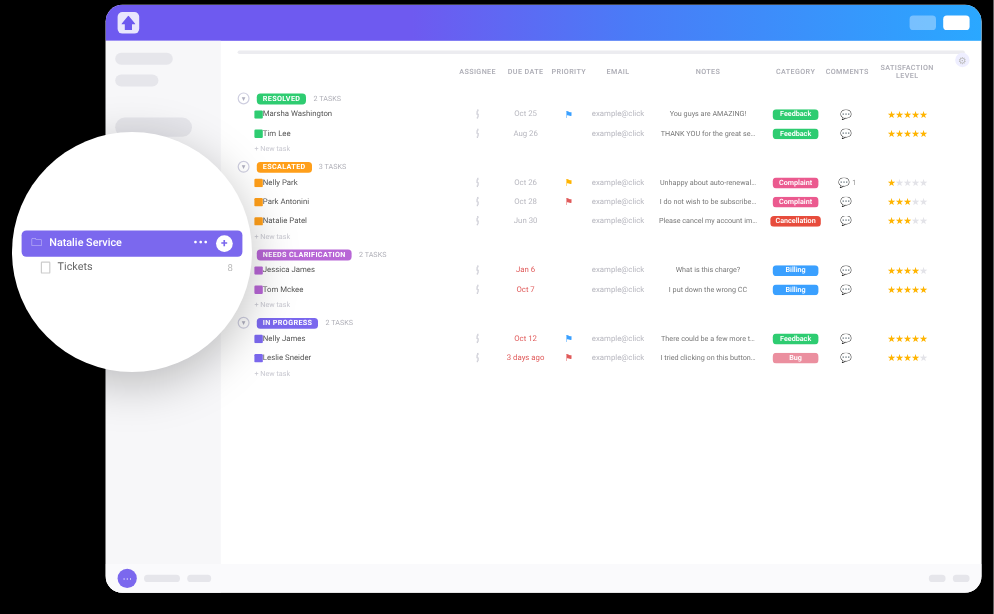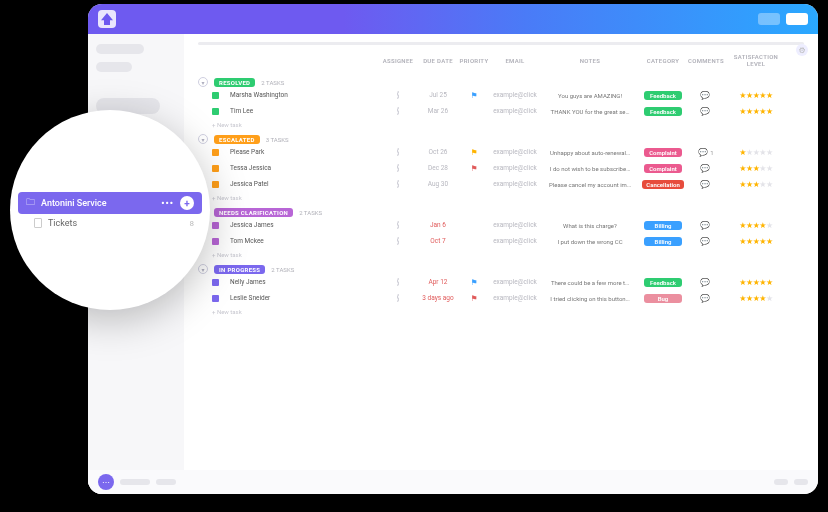--- a/index.html
+++ b/index.html
@@ -19,21 +19,21 @@
   .headrow{display:grid;grid-template-columns:180px 40px 40px 32px 50px 100px 46px 40px 60px;gap:0;color:#b0b0b8;font-size:6px;font-weight:600;text-transform:uppercase;letter-spacing:.3px;padding:2px 0 4px 0;align-items:center;text-align:center}
   .headrow>div:first-child{text-align:left}
   .progress{height:3px;background:#ececf0;border-radius:2px;margin-bottom:6px}
   .group{margin-top:6px}
   .g-head{display:flex;align-items:center;gap:6px;font-size:6px}
   .chev{width:10px;height:10px;border:1px solid #cfcfe0;border-radius:50%;display:flex;align-items:center;justify-content:center;color:#b0b0c0;font-size:6px}
   .status-pill{color:#fff;border-radius:3px;padding:1px 5px;font-size:6px;font-weight:700;letter-spacing:.3px;text-transform:uppercase}
   .count{color:#b0b0b8;font-size:6px}
   .row{display:grid;grid-template-columns:180px 40px 40px 32px 50px 100px 46px 40px 60px;align-items:center;height:16px;font-size:6.5px;color:#555}
   .row>div{overflow:hidden;text-overflow:ellipsis;white-space:nowrap;text-align:center}
-  .task{display:flex;align-items:center;gap:11px;padding-left:14px;text-align:left;justify-content:flex-start}
+  .task{display:flex;align-items:center;gap:0;padding-left:14px;text-align:left;justify-content:flex-start}
   .sq{width:7px;height:7px;border-radius:1px;flex-shrink:0}
   .assignee{width:10px;height:10px;border:1px dashed #d0d0d8;border-radius:50%;margin:0 auto}
   .date-normal{color:#b7b7bf}
   .date-warn{color:#e05a5a}
   .flag{font-size:8px}
   .email{color:#b7b7bf}
   .notes{color:#777;font-size:6px}
   .cat{display:inline-block;padding:1px 4px;border-radius:3px;color:#fff;font-size:6px;font-weight:600;min-width:38px}
   .cmt{color:#c8c8d0;font-size:8px;display:flex;align-items:center;justify-content:center;gap:2px}
   .cmt-n{color:#999;font-size:6px}
@@ -94,85 +94,85 @@
               <span class="chev">▾</span>
               <span class="status-pill" style="background:#2ecc71">RESOLVED</span>
               <span class="count">2 TASKS</span>
             </div>
             <div class="row">
               <div class="task">
                 <span class="sq" style="background:#2ecc71"></span>
                 <span>Marsha Washington</span>
               </div>
               <div><span class="assignee"></span></div>
-              <div class="date-normal">Jul 25</div>
+              <div class="date-normal">Oct 25</div>
               <div class="flag" style="color:#3aa0ff">⚑</div>
               <div class="email">example@click</div>
               <div class="notes">You guys are AMAZING!</div>
               <div><span class="cat" style="background:#2ecc71">Feedback</span></div>
               <div class="cmt">💬<span class="cmt-n"></span></div>
               <div class="stars">★★★★★</div>
             </div>
             <div class="row">
               <div class="task">
                 <span class="sq" style="background:#2ecc71"></span>
                 <span>Tim Lee</span>
               </div>
               <div><span class="assignee"></span></div>
-              <div class="date-normal">Mar 26</div>
+              <div class="date-normal">Aug 26</div>
               <div class="flag" style="color:#ddd"></div>
               <div class="email">example@click</div>
               <div class="notes">THANK YOU for the great se…</div>
               <div><span class="cat" style="background:#2ecc71">Feedback</span></div>
               <div class="cmt">💬<span class="cmt-n"></span></div>
               <div class="stars">★★★★★</div>
             </div>
             <div class="newtask">+ New task</div>
           </div>
           <div class="group">
             <div class="g-head">
               <span class="chev">▾</span>
               <span class="status-pill" style="background:#ff9f1a">ESCALATED</span>
               <span class="count">3 TASKS</span>
             </div>
             <div class="row">
               <div class="task">
                 <span class="sq" style="background:#ff9f1a"></span>
-                <span>Please Park</span>
+                <span>Nelly Park</span>
               </div>
               <div><span class="assignee"></span></div>
               <div class="date-normal">Oct 26</div>
               <div class="flag" style="color:#ffb400">⚑</div>
               <div class="email">example@click</div>
               <div class="notes">Unhappy about auto-renewal…</div>
               <div><span class="cat" style="background:#eb5a8f">Complaint</span></div>
               <div class="cmt">💬<span class="cmt-n">1</span></div>
               <div class="stars">★<span class="e">★</span><span class="e">★</span><span class="e">★</span><span class="e">★</span></div>
             </div>
             <div class="row">
               <div class="task">
                 <span class="sq" style="background:#ff9f1a"></span>
-                <span>Tessa Jessica</span>
-              </div>
-              <div><span class="assignee"></span></div>
-              <div class="date-normal">Dec 28</div>
+                <span>Park Antonini</span>
+              </div>
+              <div><span class="assignee"></span></div>
+              <div class="date-normal">Oct 28</div>
               <div class="flag" style="color:#e05a5a">⚑</div>
               <div class="email">example@click</div>
               <div class="notes">I do not wish to be subscribe…</div>
               <div><span class="cat" style="background:#eb5a8f">Complaint</span></div>
               <div class="cmt">💬<span class="cmt-n"></span></div>
               <div class="stars">★★★<span class="e">★</span><span class="e">★</span></div>
             </div>
             <div class="row">
               <div class="task">
                 <span class="sq" style="background:#ff9f1a"></span>
-                <span>Jessica Patel</span>
-              </div>
-              <div><span class="assignee"></span></div>
-              <div class="date-normal">Aug 30</div>
+                <span>Natalie Patel</span>
+              </div>
+              <div><span class="assignee"></span></div>
+              <div class="date-normal">Jun 30</div>
               <div class="flag" style="color:#ddd"></div>
               <div class="email">example@click</div>
               <div class="notes">Please cancel my account im…</div>
               <div><span class="cat" style="background:#e74c3c">Cancellation</span></div>
               <div class="cmt">💬<span class="cmt-n"></span></div>
               <div class="stars">★★★<span class="e">★</span><span class="e">★</span></div>
             </div>
             <div class="newtask">+ New task</div>
           </div>
           <div class="group">
@@ -216,21 +216,21 @@
               <span class="chev">▾</span>
               <span class="status-pill" style="background:#7b68ee">IN PROGRESS</span>
               <span class="count">2 TASKS</span>
             </div>
             <div class="row">
               <div class="task">
                 <span class="sq" style="background:#7b68ee"></span>
                 <span>Nelly James</span>
               </div>
               <div><span class="assignee"></span></div>
-              <div class="date-warn">Apr 12</div>
+              <div class="date-warn">Oct 12</div>
               <div class="flag" style="color:#3aa0ff">⚑</div>
               <div class="email">example@click</div>
               <div class="notes">There could be a few more t…</div>
               <div><span class="cat" style="background:#2ecc71">Feedback</span></div>
               <div class="cmt">💬<span class="cmt-n"></span></div>
               <div class="stars">★★★★★</div>
             </div>
             <div class="row">
               <div class="task">
                 <span class="sq" style="background:#7b68ee"></span>
@@ -256,21 +256,21 @@
     <div class="b-ph" style="width:20px"></div>
     <div style="flex:1"></div>
     <div class="b-ph" style="width:14px"></div>
     <div class="b-ph" style="width:14px"></div>
   </div>
 </div>
 
 <div class="bubble">
   <div class="folder-row">
     <span>🗀</span>
-    <span>Antonini Service</span>
+    <span>Natalie Service</span>
     <span class="dots">•••</span>
     <span class="plus">+</span>
   </div>
   <div class="ticket-row">
     <span class="doc-ic"></span>
     <span>Tickets</span>
     <span class="badge">8</span>
   </div>
 </div>
 

